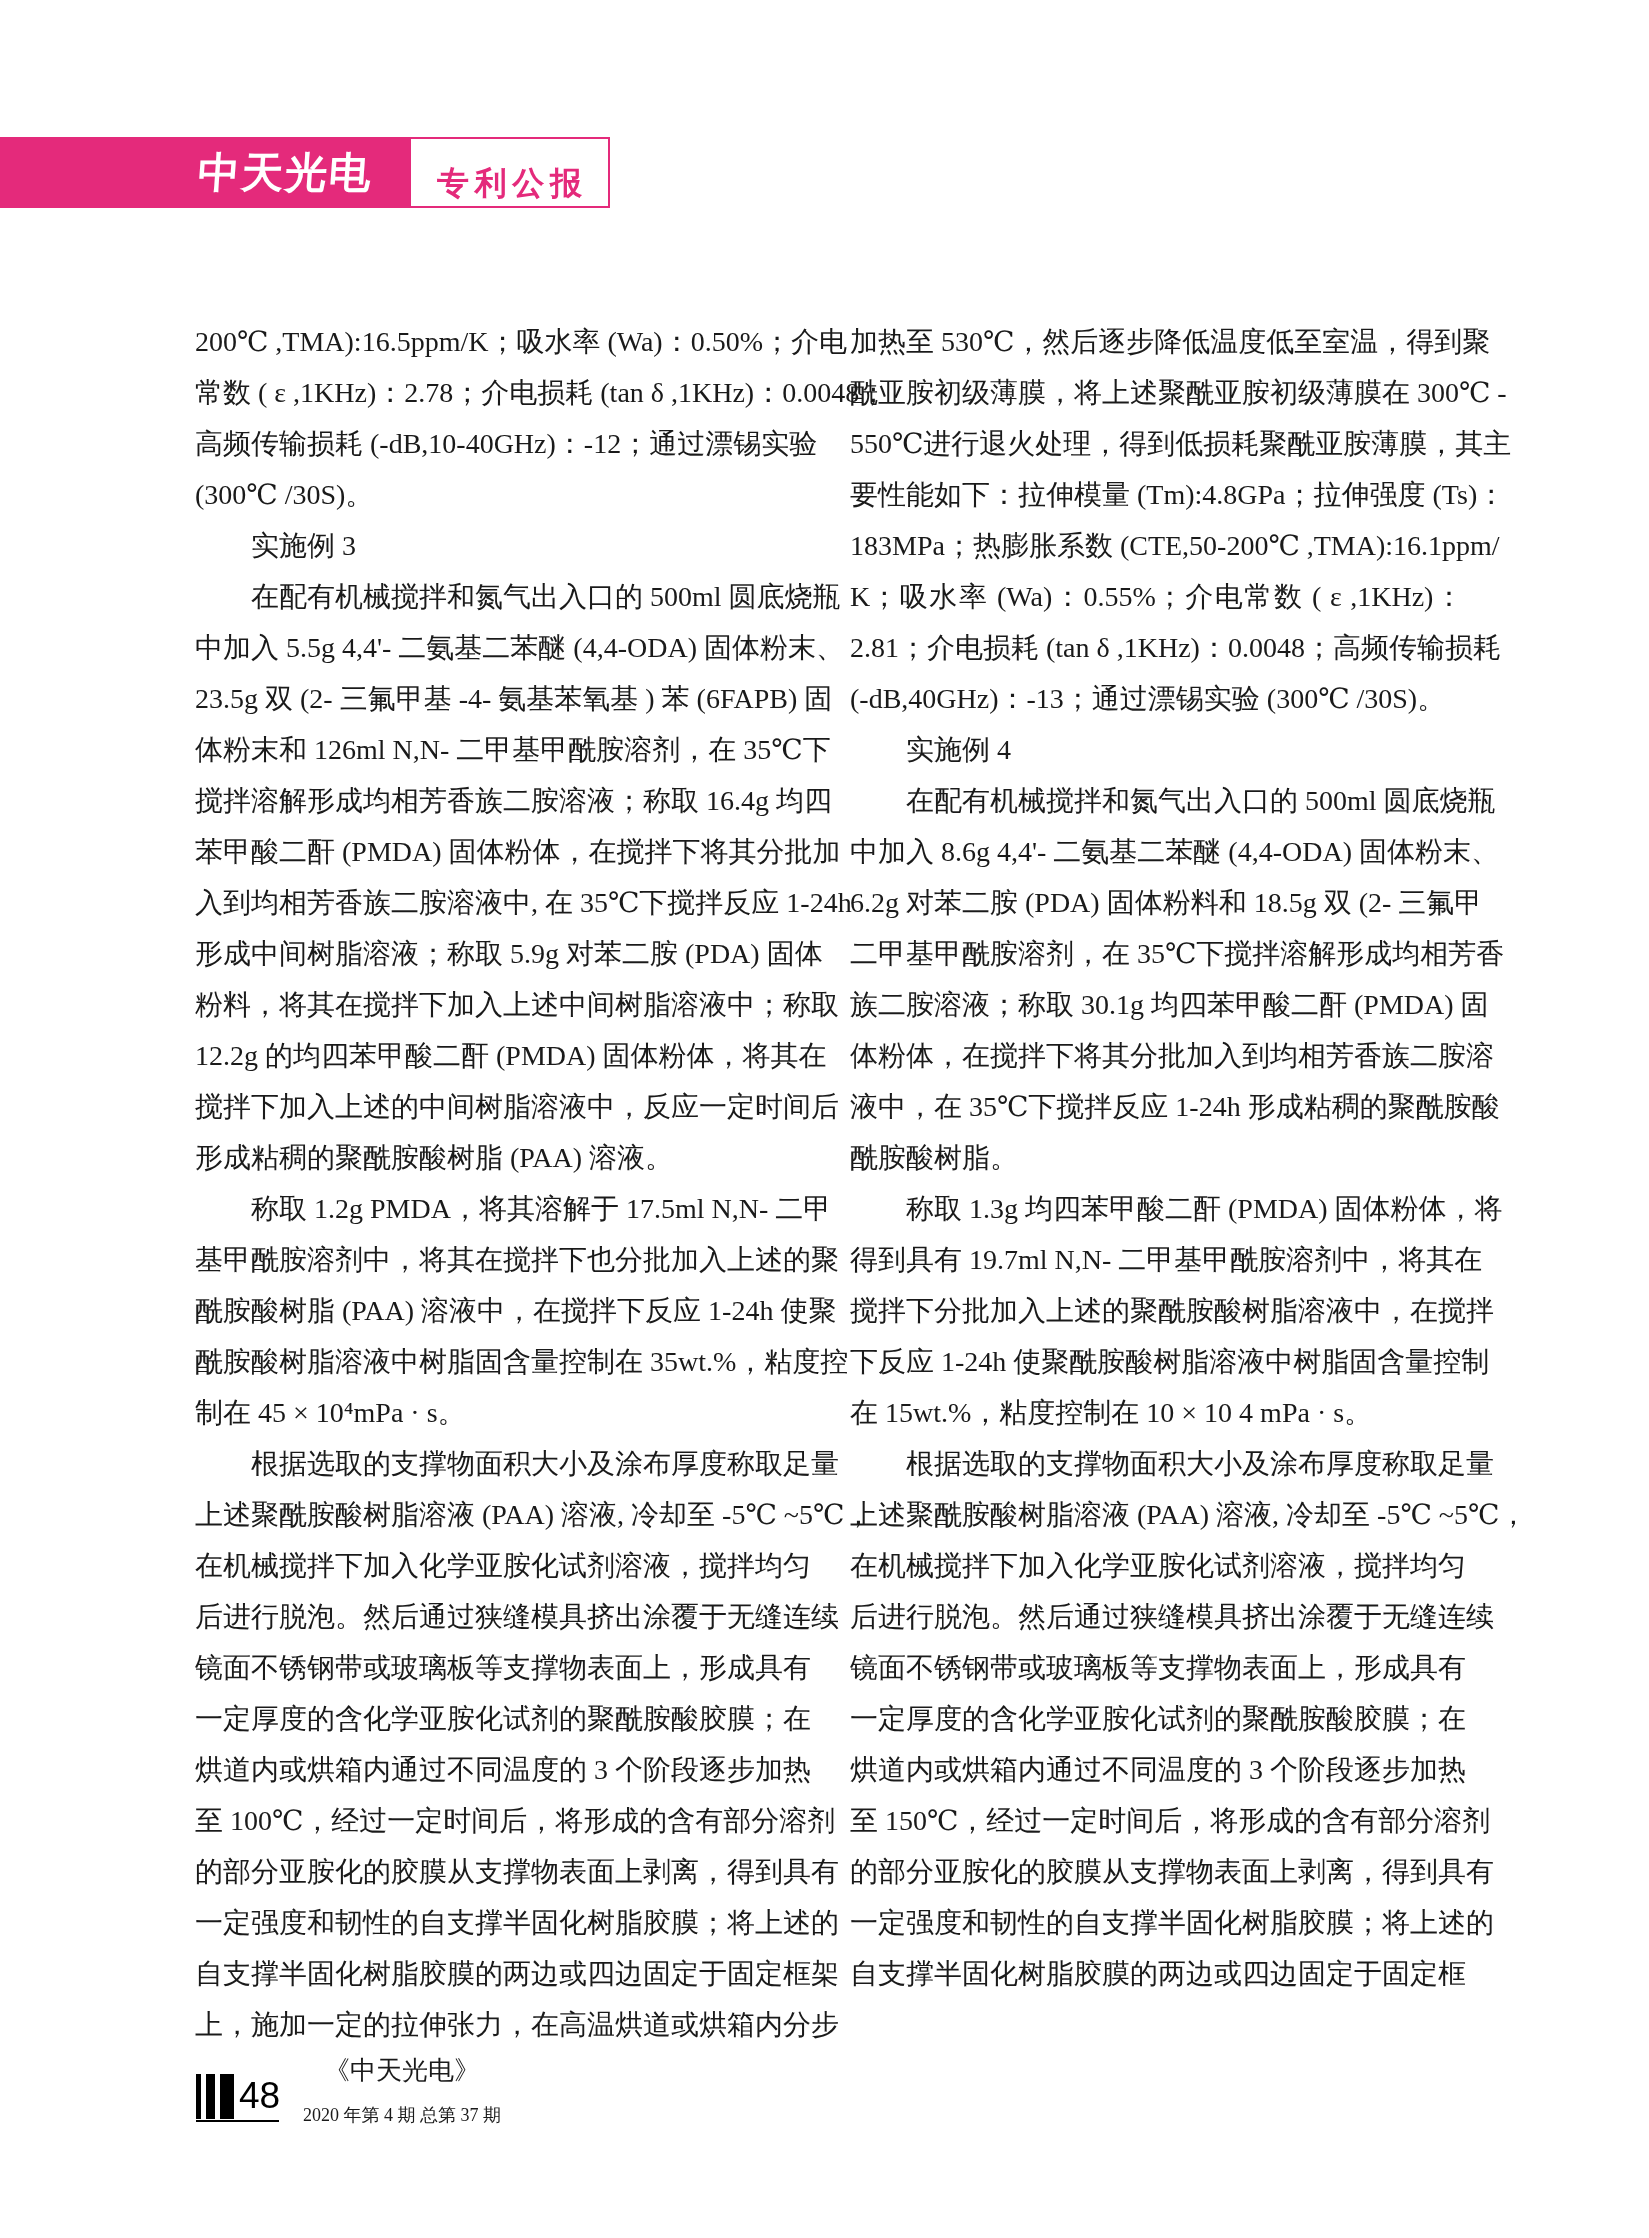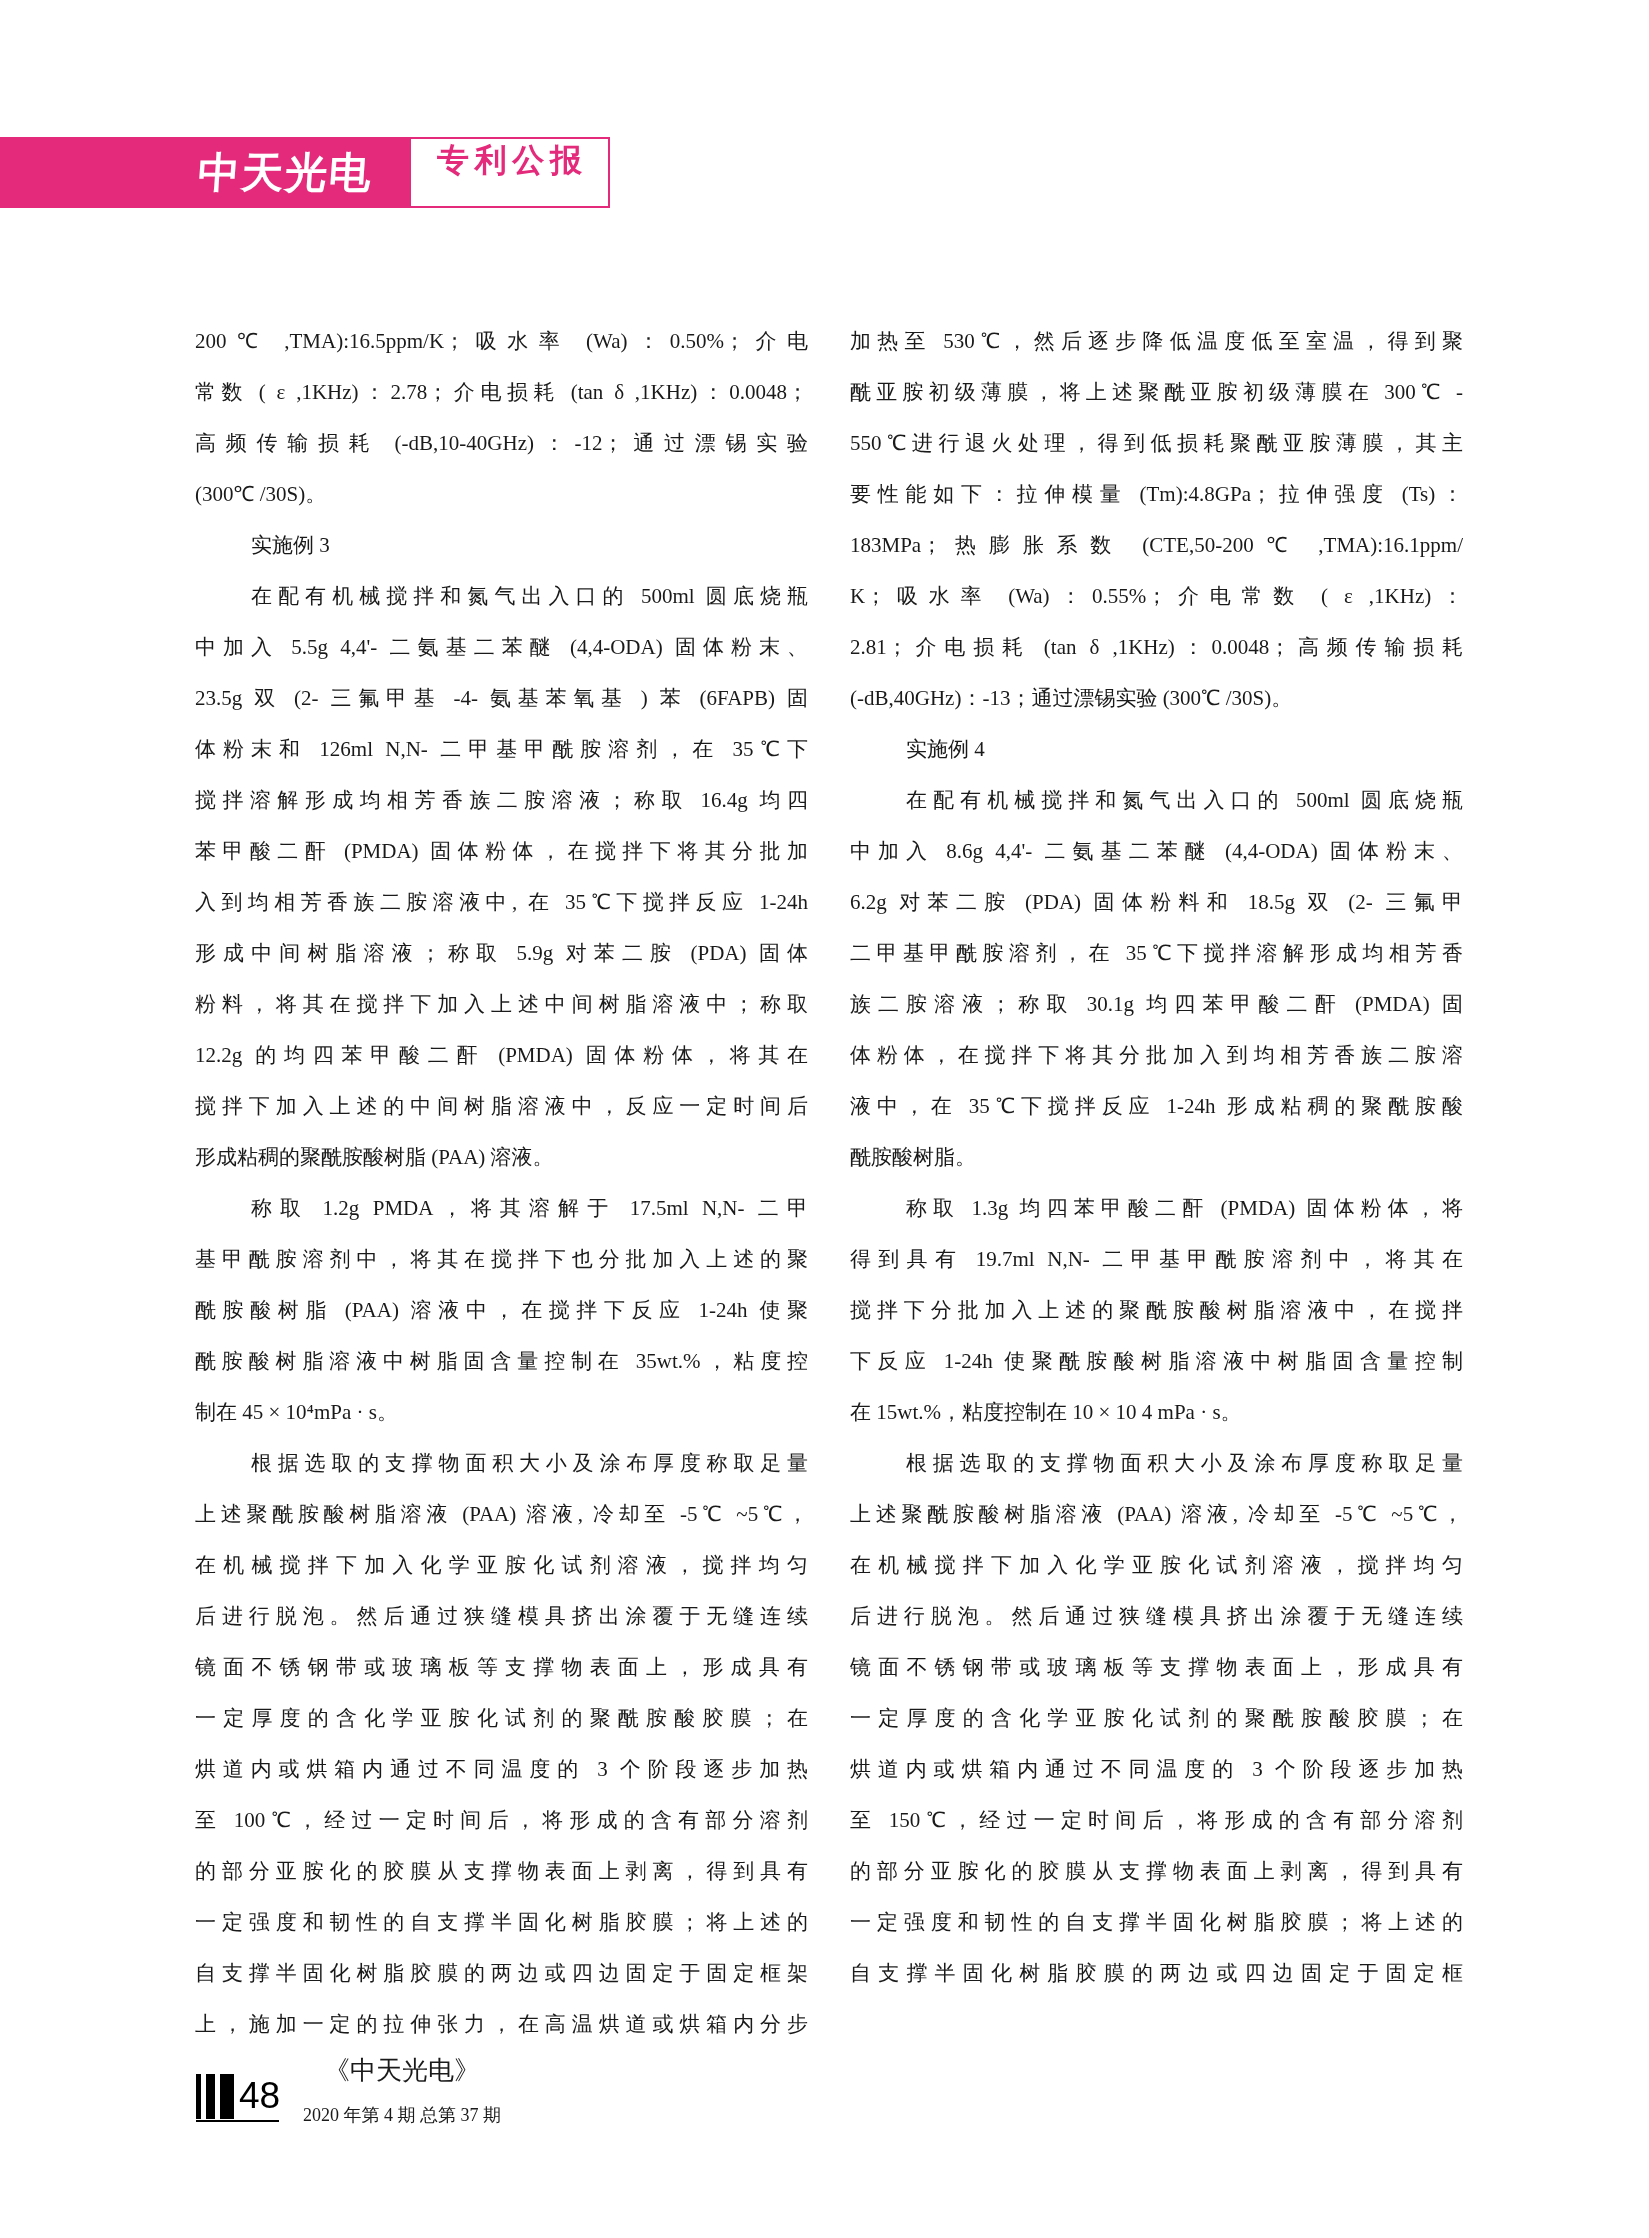--- a/index.html
+++ b/index.html
@@ -27,33 +27,33 @@
     color:#ffffff;
     font-family:"Liberation Sans","DejaVu Sans",sans-serif;
     font-weight:bold; font-size:42px; letter-spacing:1.6px;
     transform:skewX(-4deg);
     white-space:nowrap;
   }
   .badge-box {
     width:201px; height:71px;
     border:2.4px solid var(--accent);
     background:#ffffff;
-    display:flex; align-items:flex-start; justify-content:center;
+    display:flex; align-items:flex-end; justify-content:center;
   }
   .badge-text {
     color:var(--accent);
     font-family:"Liberation Sans","DejaVu Sans",sans-serif;
     font-weight:bold; font-size:32px; letter-spacing:5.6px;
     text-indent:5.6px; white-space:nowrap;
   }
 
   
   .column {
     position:absolute; top:316px; width:613px;
-    font-size:21px; line-height:51px; color:var(--ink);font-family:Liberation Serif, serif;
+    font-size:28px; line-height:51px; color:var(--ink);
   }
   .column-left  { left:195px; }
   .column-right { left:850px; }
   .column .line {
     height:51px; white-space:nowrap;
     text-align:justify; text-align-last:justify;
   }
   .column .line.para-end { text-align-last:auto; }
   .column .line.indent { text-indent:56px; }
 

